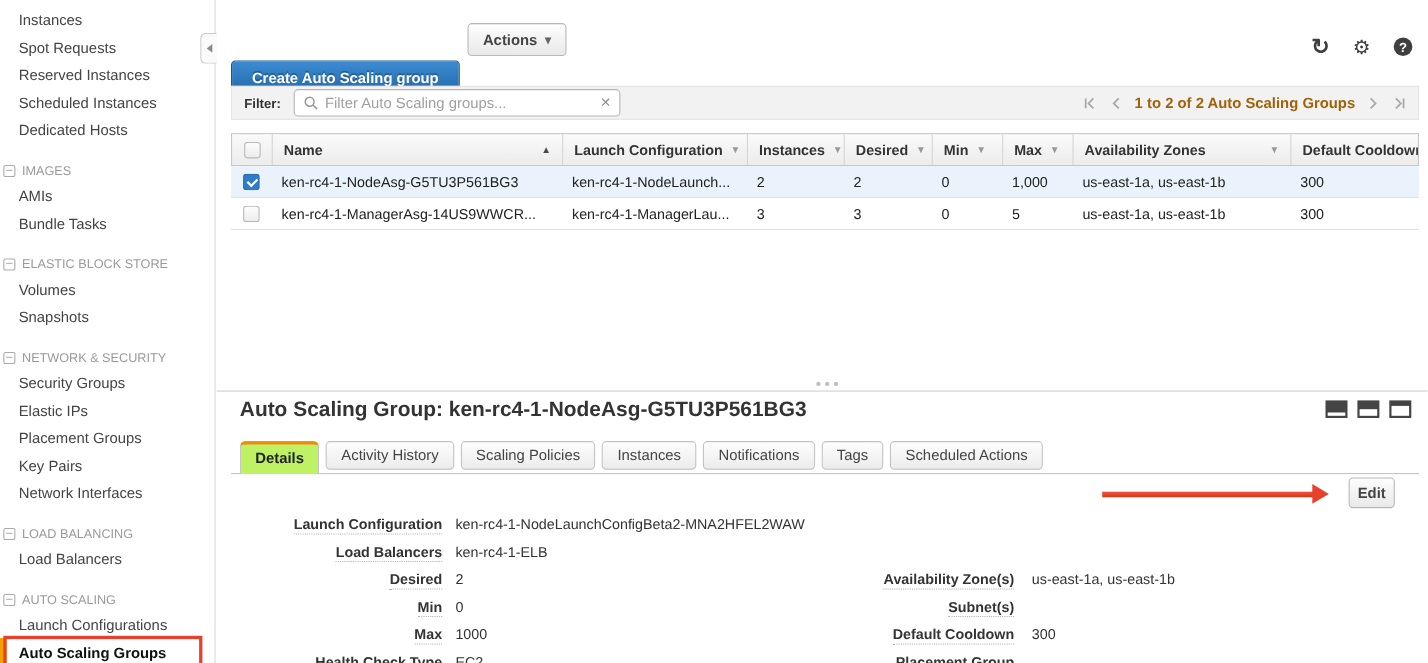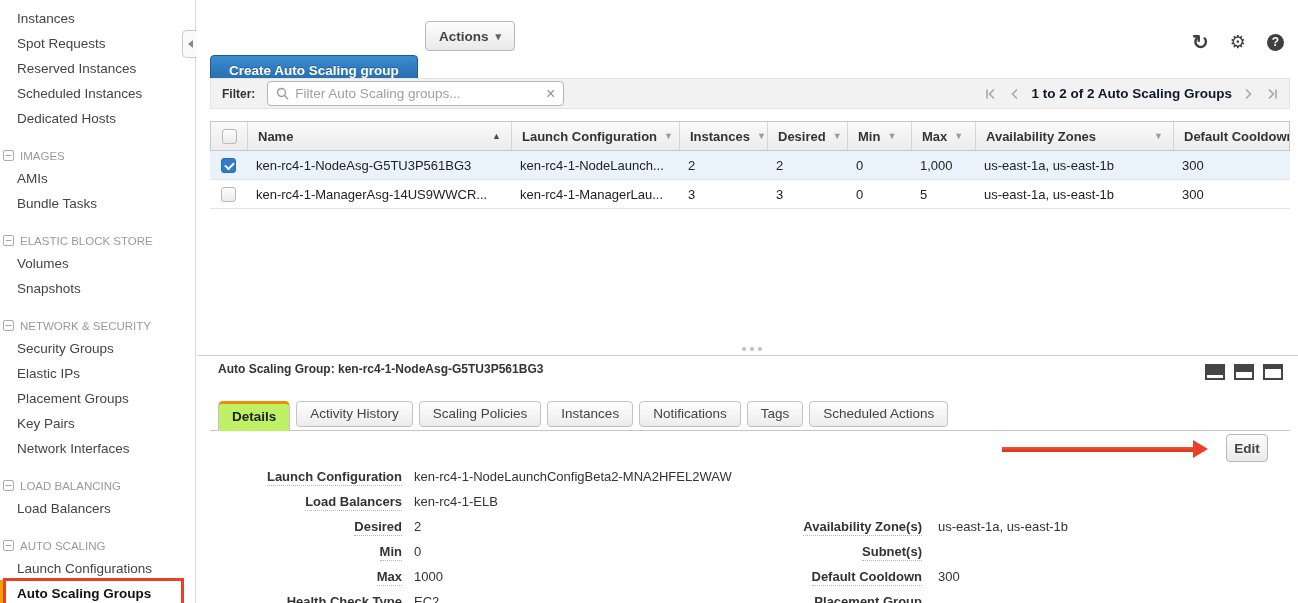--- a/index.html
+++ b/index.html
@@ -34,21 +34,21 @@
   .icon-help { width:17px; height:17px; border-radius:50%; background:#3f3f3f; color:#fff; font-weight:bold; font-size:12px; display:flex; align-items:center; justify-content:center; cursor:pointer; }
 
   
   .filter-bar { position:absolute; left:13px; right:8px; top:78px; height:31px; background:#f2f2f2; border:1px solid #e4e4e4; display:flex; align-items:center; }
   .filter-label { font-weight:bold; font-size:12px; margin-left:11px; color:#333; }
   .search-box { margin-left:12px; width:297px; height:25px; background:#fff; border:1px solid #b6b6b6; border-radius:4px; display:flex; align-items:center; padding:0 8px; gap:6px; }
   .search-box input { flex:1; border:none; outline:none; font-family:"Liberation Sans",sans-serif; font-size:13.5px; color:#000000; background:transparent; }
   .search-box input::placeholder { color:#a0a0a0; }
   .clear-x { color:#8f8f8f; font-size:16px; line-height:1; cursor:pointer; }
   .pagination { margin-left:auto; margin-right:11px; display:flex; align-items:center; gap:11px; }
-  .pg-text { font-weight:bold; font-size:13.5px; color:#0f172a; }
+  .pg-text { font-weight:bold; font-size:13.5px; color:#a16207; }
   .pg-btn { display:flex; cursor:pointer; }
 
   
   .table { position:absolute; left:13px; right:8px; top:121px; font-size:13px; }
   .thead { display:flex; height:30px; align-items:stretch; background:linear-gradient(#fafafa,#ececec); border:1px solid #c8c8c8; font-weight:bold; color:#333; }
   .th { display:flex; align-items:center; padding:0 10px; border-left:1px solid #d5d5d5; overflow:hidden; white-space:nowrap; cursor:pointer; }
   .th:first-child { border-left:none; }
   .sort { font-size:9px; color:#9a9a9a; margin-left:7px; }
   .sort.active { color:#4a4a4a; }
   .sp { justify-content:space-between; }
@@ -67,21 +67,21 @@
   .cb { width:15px; height:15px; border:1px solid #b9b9b9; border-radius:3px; background:linear-gradient(#fdfdfd,#ececec); cursor:pointer; position:relative; }
   .cb.checked { background:#2f7dc9; border-color:#2a6cb0; }
   .cb.checked::after { content:""; position:absolute; left:3px; top:3px; width:7px; height:4px; border-left:2px solid #fff; border-bottom:2px solid #fff; transform:rotate(-45deg); }
 
   
   .pane-divider { position:absolute; left:0; right:0; top:355px; border-top:1px solid #d0d0d0; }
   .drag-dots { position:absolute; left:545px; top:347px; display:flex; gap:4px; cursor:row-resize; }
   .drag-dots i { width:4px; height:4px; border-radius:50%; background:#c0c0c0; }
 
   
-  .detail-title { position:absolute; left:21px; top:362px; font-size:12px; font-weight:bold; color:#333; }
+  .detail-title { position:absolute; left:21px; top:362px; font-size:19px; font-weight:bold; color:#333; }
   .pane-icons { position:absolute; right:15px; top:364px; display:flex; gap:9px; }
   .pane-icon { width:20px; height:16px; background:#454545; position:relative; cursor:pointer; }
   .pane-icon .white { position:absolute; left:2px; right:2px; bottom:2px; background:#fff; }
   .w3 .white { height:3px; } .w6 .white { height:6px; } .w9 .white { height:9px; }
 
   .tabline { position:absolute; left:13px; right:8px; top:430px; height:1px; background:#c5c5c5; }
   .tabs { position:absolute; left:21px; top:401px; display:flex; gap:6px; align-items:flex-start; z-index:2; }
   .tab { height:26px; line-height:24px; padding:0 13px; font-size:13.5px; color:#444; background:linear-gradient(#fdfdfd,#ececec); border:1px solid #c3c3c3; border-radius:4px; cursor:pointer; white-space:nowrap; }
   .tab.active { height:30px; line-height:25px; border-radius:5px 5px 0 0; background:#bef264; border-top:3px solid #ec8d08; border-bottom:none; font-weight:bold; color:#222; }
 

